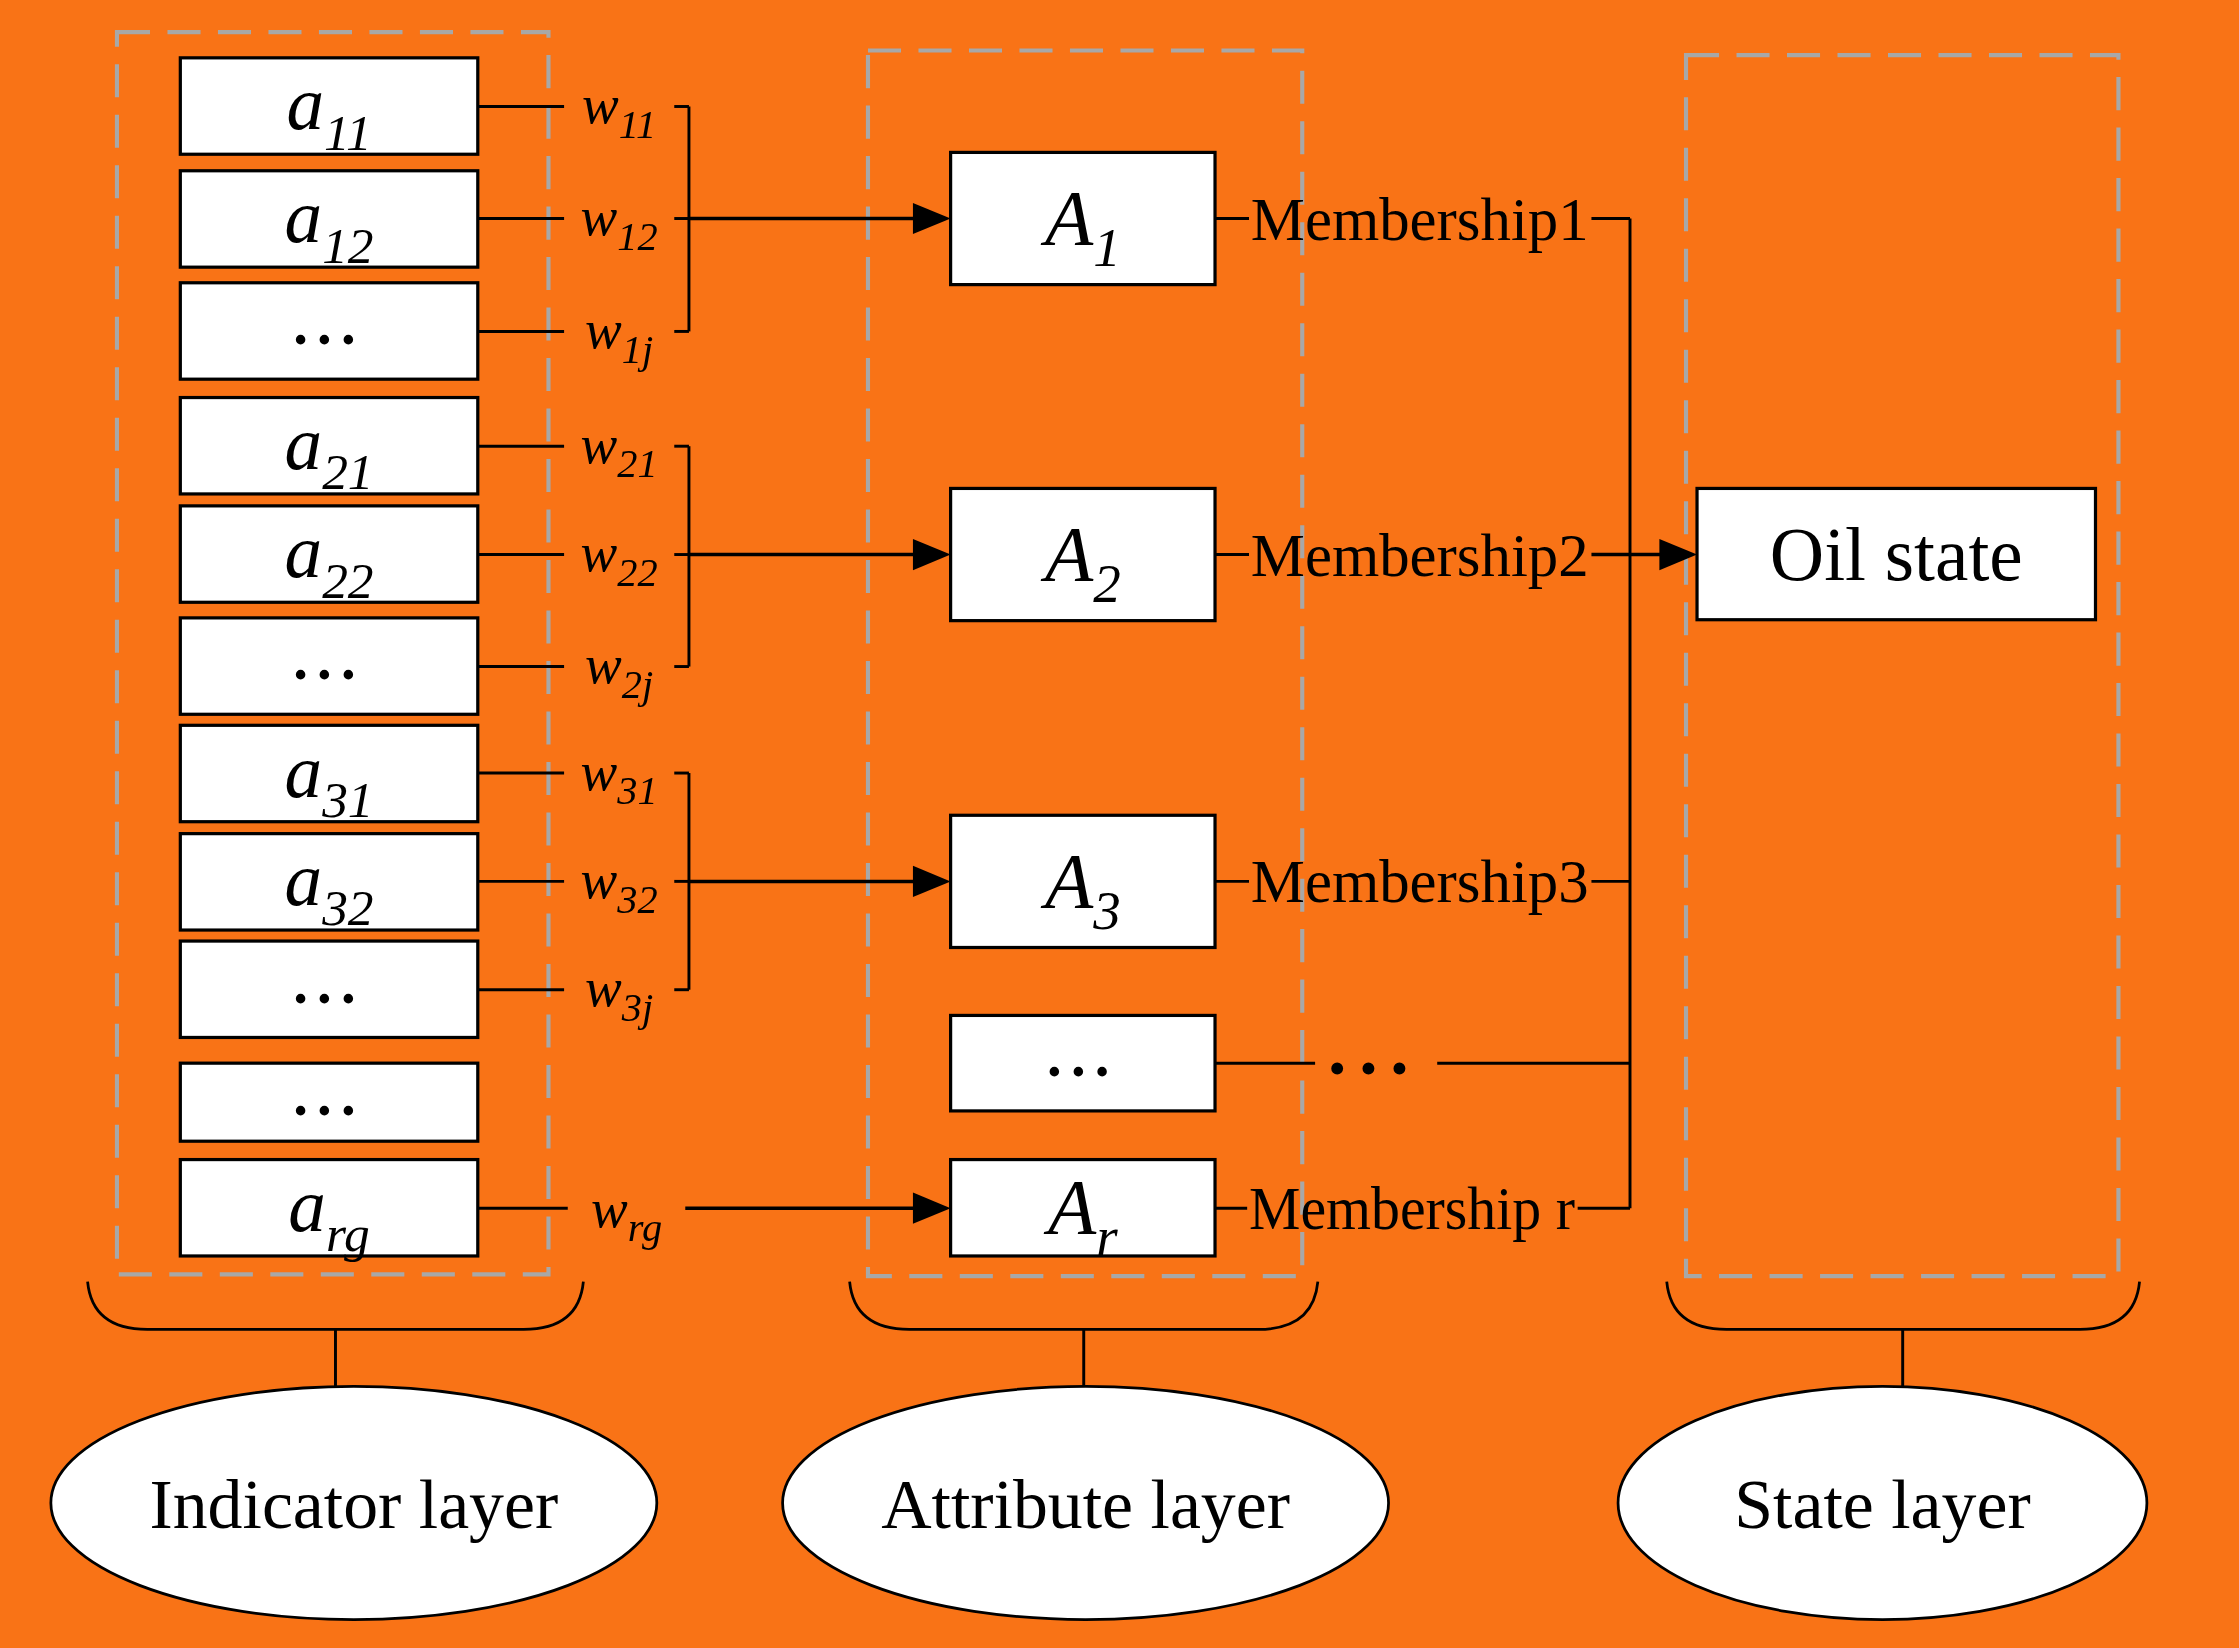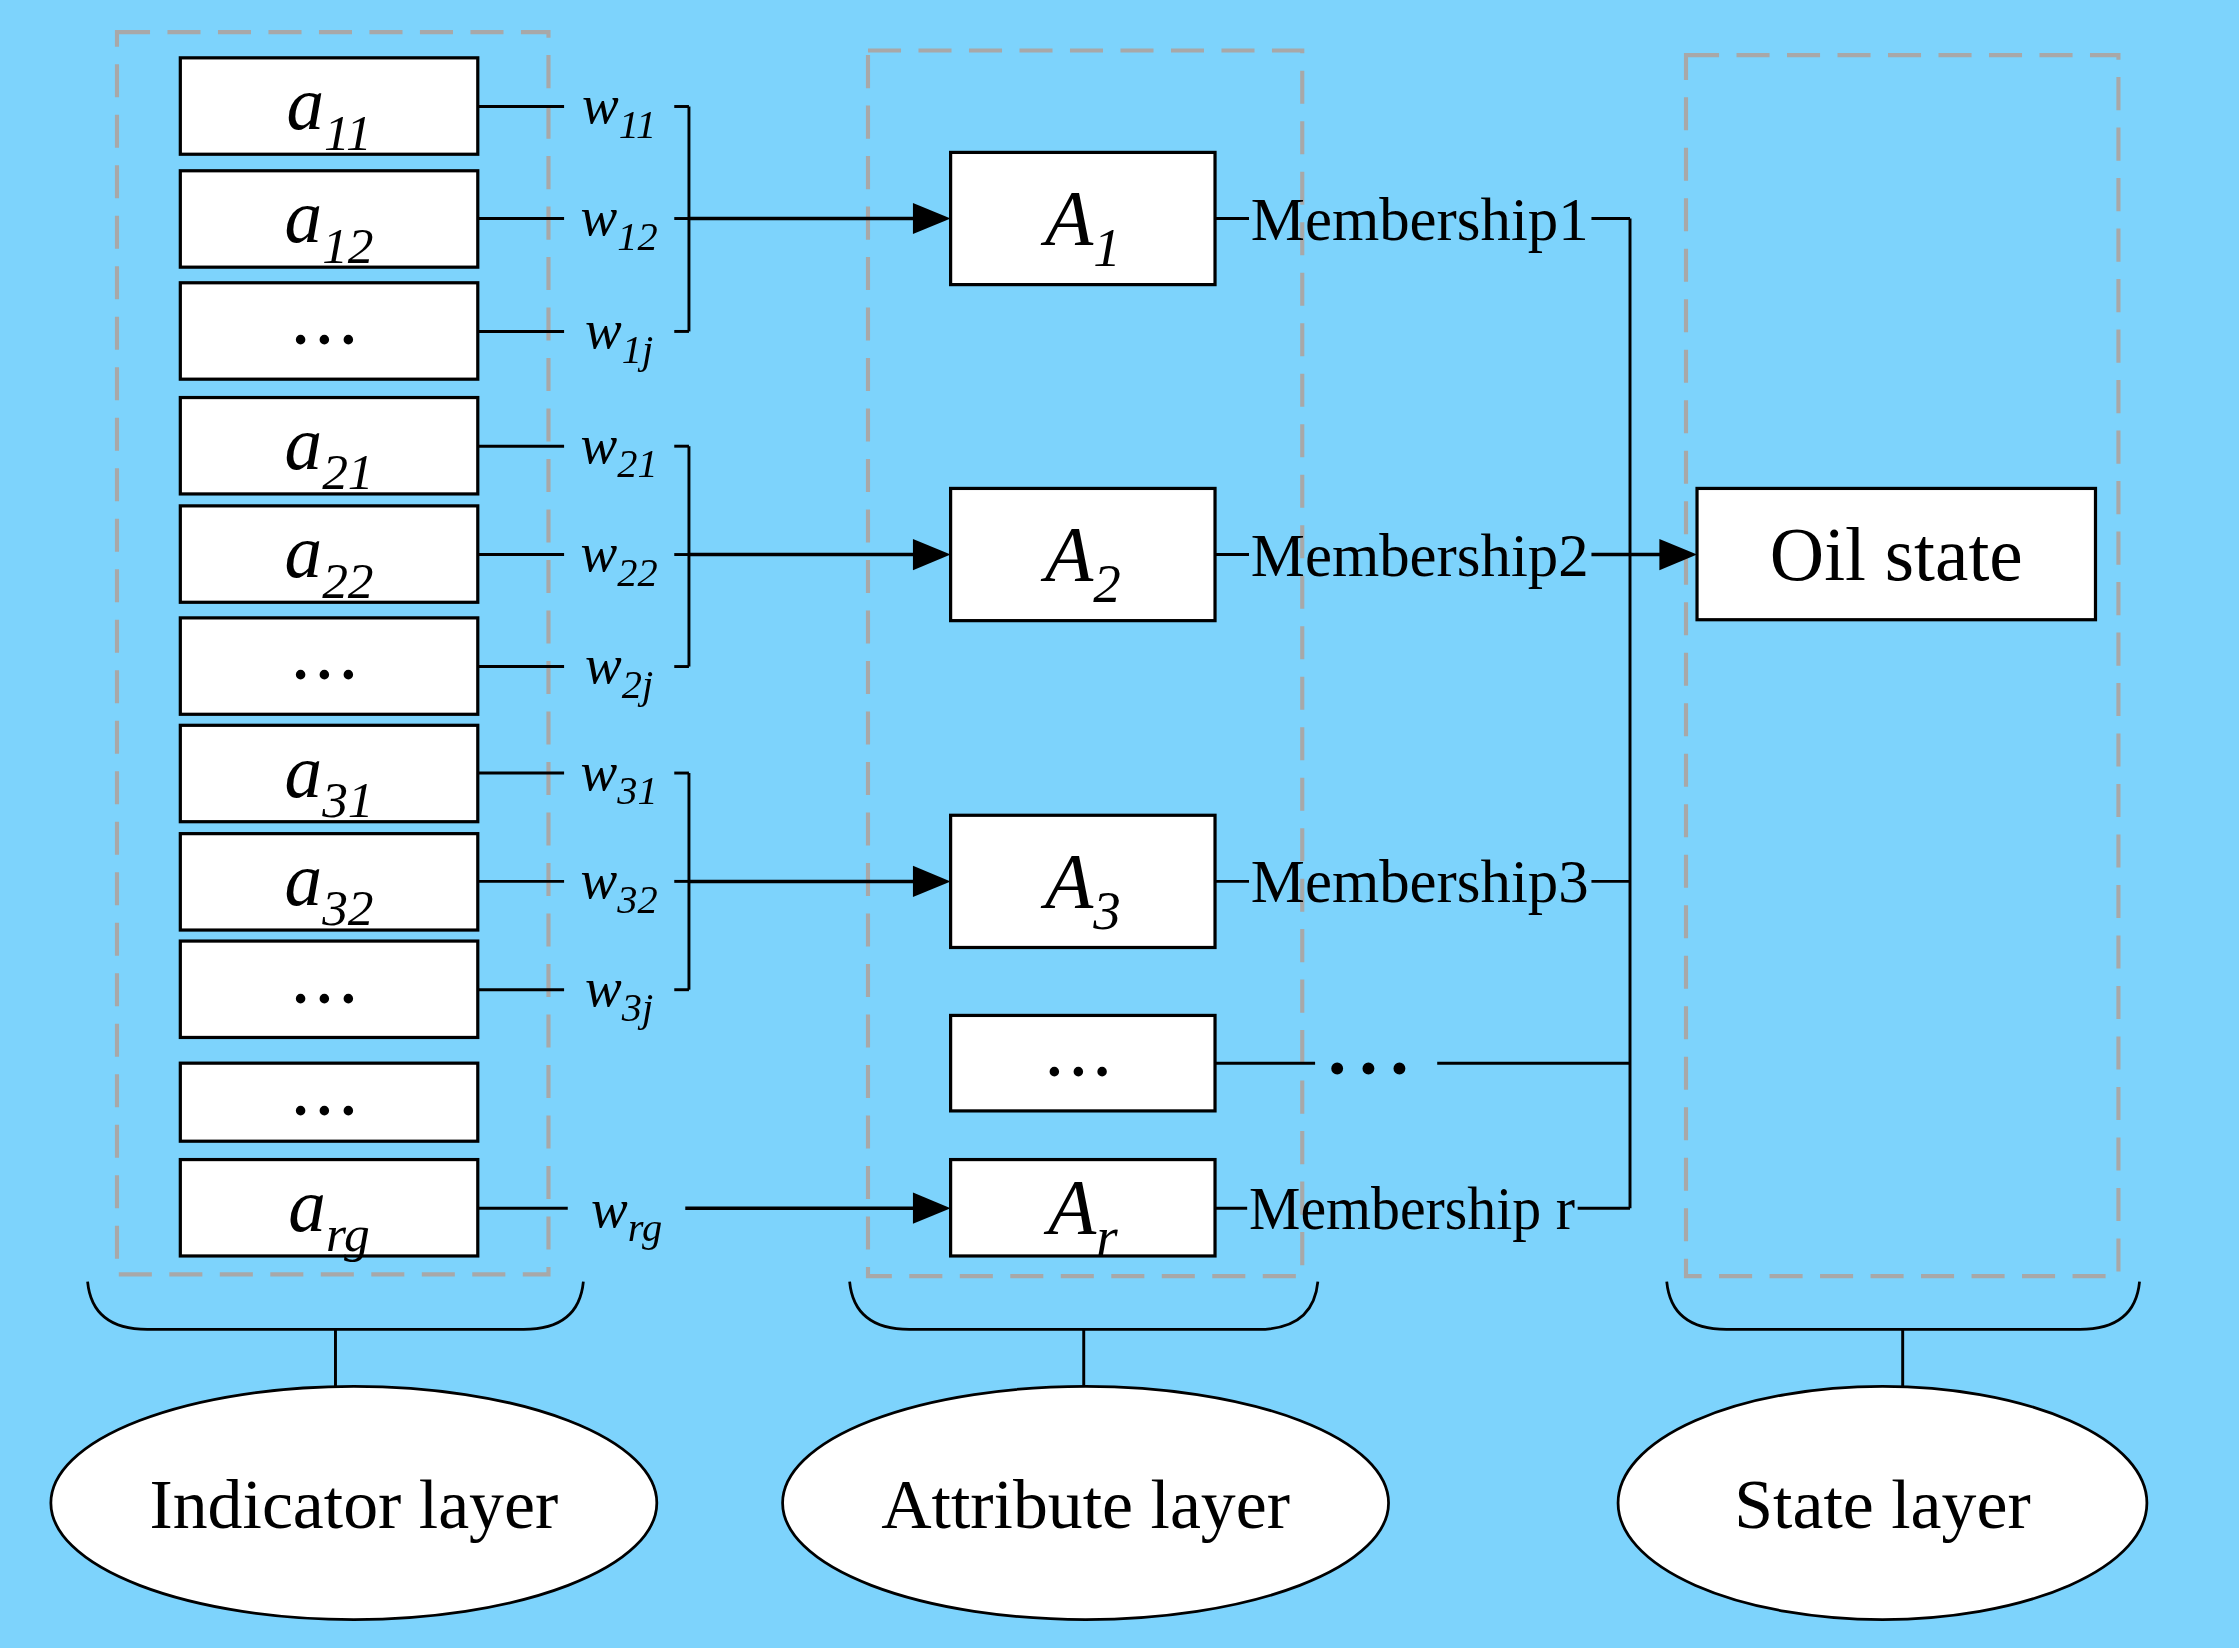--- a/index.html
+++ b/index.html
@@ -1,16 +1,16 @@
 <!DOCTYPE html>
 <html style="font-size:14.7px"><head>
 <meta charset="utf-8">
 <style>
   html,body{margin:0;padding:0;background:#ffffff;}
-  #stage{position:relative;width:2240px;height:1648px;background:#7dd3fc;overflow:hidden;}
+  #stage{position:relative;width:2240px;height:1648px;background:#f97316;overflow:hidden;}
   svg{position:absolute;left:0;top:0;}
   .solidbox{fill:#ffffff;stroke:#000000;stroke-width:3.5;}
   .dashedbox{fill:none;stroke:#a8a8a8;stroke-width:4.5;stroke-dasharray:36 19;}
   .wire{stroke:#000000;stroke-width:3.2;fill:none;}
   .wire-thick{stroke:#000000;stroke-width:3.8;fill:none;}
   .arrowhead{fill:#000000;stroke:none;}
   .brace{stroke:#000000;stroke-width:3;fill:none;}
   .ellipse{fill:#ffffff;stroke:#000000;stroke-width:3;}
   text{font-family:"Liberation Serif","DejaVu Serif",serif;fill:#000;}
   .var{font-style:italic;font-size:82px;}

